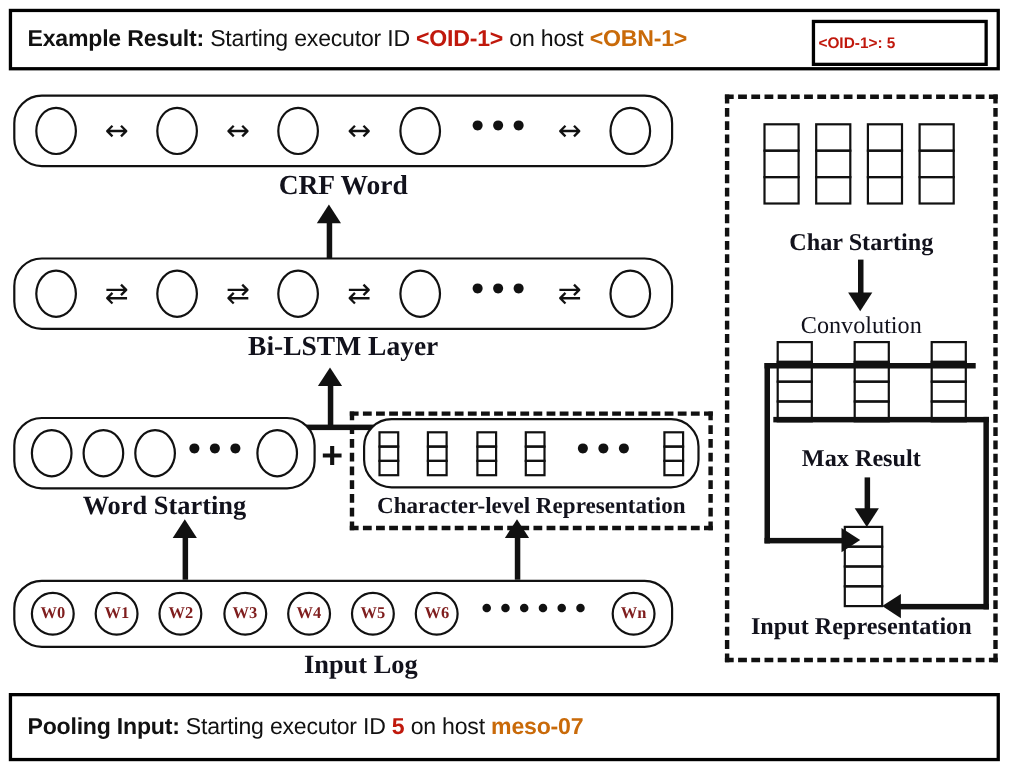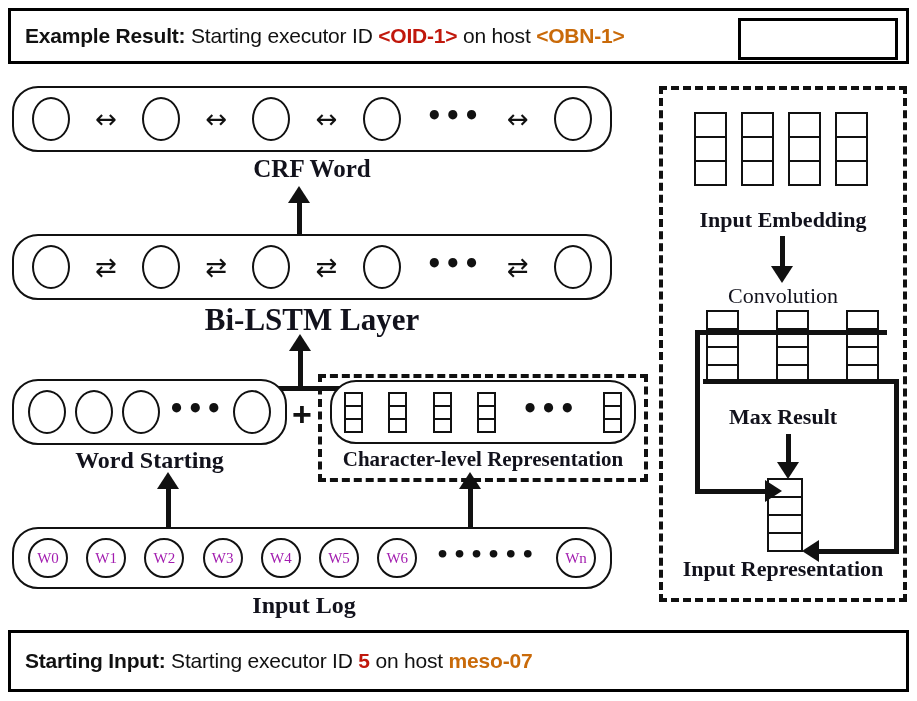--- a/index.html
+++ b/index.html
@@ -20,21 +20,21 @@
   #legend-box{position:absolute;right:8px;top:7px;width:160px;height:42px;border:3px solid #000;
               box-sizing:border-box;background:#fff;padding:1px 3px;display:flex;flex-direction:column;justify-content:center;}
   .legend-line{font-family:"Liberation Sans",sans-serif;font-size:14px;white-space:nowrap;line-height:1.32;}
 
   
   .capsule{position:absolute;border:2.5px solid #111;border-radius:26px;background:#fff;box-sizing:border-box;
            display:flex;align-items:center;}
 
   .node{width:38px;height:44px;border:2.5px solid #111;border-radius:50%;box-sizing:border-box;flex:0 0 auto;background:#fff;}
   .node.small{width:40px;height:40px;display:flex;align-items:center;justify-content:center;
-              font-family:"Liberation Serif",serif;font-size:15px;font-weight:normal;color:#a21caf;}
+              font-family:"Liberation Serif",serif;font-size:15px;font-weight:bold;color:#7f1d1d;}
 
   .arrowglyph{flex:0 0 auto;display:flex;align-items:center;justify-content:center;font-size:26px;color:#111;
               font-family:"DejaVu Sans",sans-serif;line-height:1;}
   .dots{flex:0 0 auto;display:flex;align-items:center;justify-content:center;font-size:26px;font-weight:bold;
         color:#111;letter-spacing:2px;font-family:"DejaVu Sans",sans-serif;line-height:1;padding-bottom:6px;}
   .dots.wide{letter-spacing:3px;font-size:22px;}
 
   
   .cellstack{flex:0 0 auto;display:flex;flex-direction:column;}
   .cellstack .cell{border:2px solid #111;box-sizing:border-box;margin-top:-2px;}
@@ -58,20 +58,21 @@
   .plus{position:absolute;font-family:"Liberation Sans",sans-serif;font-weight:bold;font-size:34px;color:#111;}
 </style>
 </head>
 <body>
 
 <div class="exbar" id="header-bar">
   <div class="extext">
     <b>Example Result:</b><span> Starting executor ID </span><span class="t-red">&lt;OID-1&gt;</span><span> on host </span><span class="t-orange">&lt;OBN-1&gt;</span>
   </div>
   <div id="legend-box">
+    <div class="legend-line"><span class="t-red">&lt;OID-1&gt;:</span><span class="t-red"> 5</span></div>
   </div>
 </div>
 
 <div class="capsule" id="crf-capsule" style="left:12px;top:86px;width:600px;height:66px;padding:0 18px;">
     <div class="node"></div>
     <div style="flex: 1 1 auto; min-width: 6px;"></div>
     <div class="arrowglyph">↔</div>
     <div style="flex: 1 1 auto; min-width: 6px;"></div>
     <div class="node"></div>
     <div style="flex: 1 1 auto; min-width: 6px;"></div>
@@ -108,21 +109,21 @@
     <div class="arrowglyph">⇄</div>
     <div style="flex: 1 1 auto; min-width: 6px;"></div>
     <div class="node"></div>
     <div style="flex: 1 1 auto; min-width: 6px;"></div>
     <div class="dots">•••</div>
     <div style="flex: 1 1 auto; min-width: 6px;"></div>
     <div class="arrowglyph">⇄</div>
     <div style="flex: 1 1 auto; min-width: 6px;"></div>
     <div class="node"></div>
   </div>
-<div class="caption" style="left:12px;top:302px;width:600px;font-size:31px;">Bi-LSTM Layer</div>
+<div class="caption" style="left:12px;top:302px;width:600px;font-size:25px;">Bi-LSTM Layer</div>
 
 <div class="vline" style="left:298px;top:350px;height:40px;"></div>
 <div class="uparrowhead" style="left:289px;top:334px;"></div>
 <div class="hline" style="left:146px;top:386px;width:318px;"></div>
 <div class="vline" style="left:146px;top:386px;height:22px;"></div>
 <div class="vline" style="left:459px;top:386px;height:22px;"></div>
 
 <div class="capsule" id="word-capsule" style="left:12px;top:379px;width:275px;height:66px;padding:0 14px;">
     <div class="node"></div>
     <div style="flex: 1 1 auto; min-width: 2px;"></div>
@@ -191,21 +192,21 @@
     <div class="node small">W4</div>
     <div style="flex: 1 1 auto; min-width: 4px;"></div>
     <div class="node small">W5</div>
     <div style="flex: 1 1 auto; min-width: 4px;"></div>
     <div class="node small">W6</div>
     <div style="flex: 1 1 auto; min-width: 6px;"></div>
     <div class="dots wide">••••••</div>
     <div style="flex: 1 1 auto; min-width: 6px;"></div>
     <div class="node small">Wn</div>
   </div>
-<div class="caption" style="left:4px;top:592px;width:600px;font-size:24px;">Input Log</div>
+<div class="caption" style="left:28px;top:592px;width:600px;font-size:24px;">Input Log</div>
 
 <div class="dashbox" style="left:659px;top:86px;width:248px;height:516px;"></div>
 
 <div id="char-embedding-row" class="abs" style="left:694px;top:112px;display:flex;gap:14px;">
     <div class="cellstack">
       <div class="cell" style="width: 33px; height: 26px;"></div>
       <div class="cell" style="width: 33px; height: 26px;"></div>
       <div class="cell" style="width: 33px; height: 26px;"></div>
     </div>
     <div class="cellstack">
@@ -217,21 +218,21 @@
       <div class="cell" style="width: 33px; height: 26px;"></div>
       <div class="cell" style="width: 33px; height: 26px;"></div>
       <div class="cell" style="width: 33px; height: 26px;"></div>
     </div>
     <div class="cellstack">
       <div class="cell" style="width: 33px; height: 26px;"></div>
       <div class="cell" style="width: 33px; height: 26px;"></div>
       <div class="cell" style="width: 33px; height: 26px;"></div>
     </div>
   </div>
-<div class="caption" style="left:659px;top:207px;width:248px;font-size:22px;">Input Embedding</div>
+<div class="caption" style="left:659px;top:207px;width:248px;font-size:22px;">Char Starting</div>
 
 <div class="vline" style="left:780px;top:236px;height:32px;"></div>
 <div class="downarrowhead" style="left:771px;top:266px;"></div>
 
 <div class="caption" style="left:659px;top:283px;width:248px;font-size:22px;font-weight:normal;">Convolution</div>
 
 <div id="convolution-row" class="abs" style="left:706px;top:310px;display:flex;gap:37px;">
     <div class="cellstack">
       <div class="cell" style="width: 33px; height: 20px;"></div>
       <div class="cell" style="width: 33px; height: 20px;"></div>
@@ -272,15 +273,15 @@
       <div class="cell" style="width: 36px; height: 20px;"></div>
       <div class="cell" style="width: 36px; height: 20px;"></div>
       <div class="cell" style="width: 36px; height: 20px;"></div>
       <div class="cell" style="width: 36px; height: 20px;"></div>
     </div>
   </div>
 <div class="caption" style="left:659px;top:556px;width:248px;font-size:22px;">Input Representation</div>
 
 <div class="exbar" id="footer-bar">
   <div class="extext">
-    <b>Starting Input:</b><span> Starting executor ID </span><span class="t-red">5</span><span> on host </span><span class="t-orange">meso-07</span>
+    <b>Pooling Input:</b><span> Starting executor ID </span><span class="t-red">5</span><span> on host </span><span class="t-orange">meso-07</span>
   </div>
 </div>
 
 </body></html>

